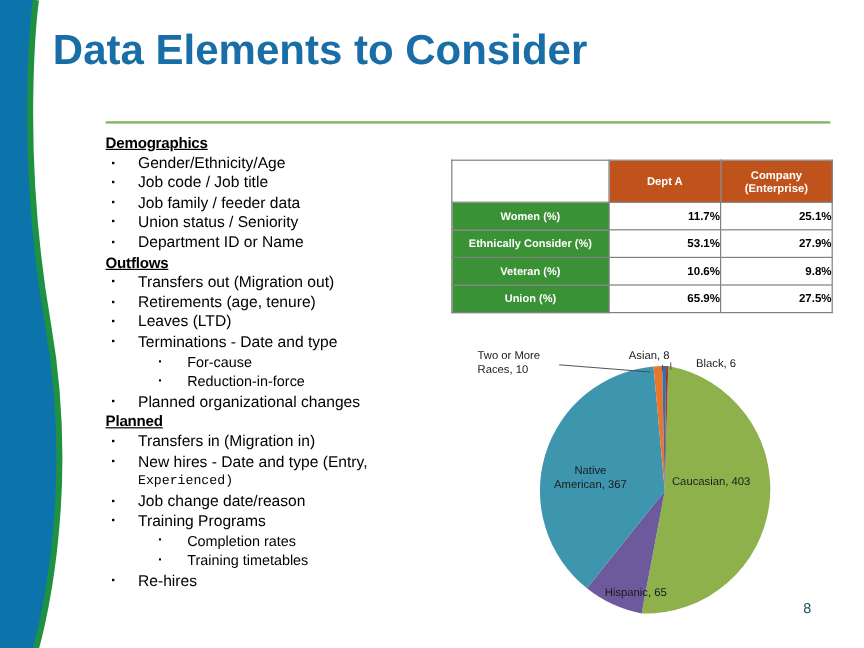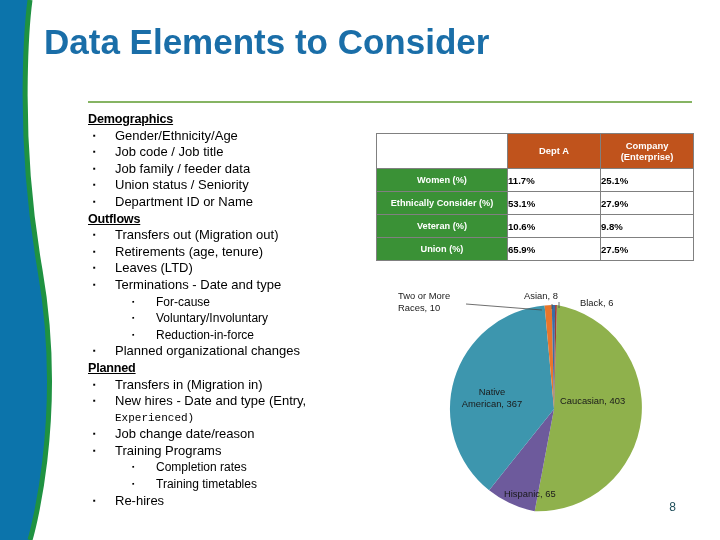--- a/index.html
+++ b/index.html
@@ -148,21 +148,21 @@
     text-align: center;
     height: 22px;
     border: 1px solid #2e7a2b;
     padding: 0 2px;
   }
   .td-val {
     background: #ffffff;
     color: #000000;
     font-size: 9.6px;
     font-weight: bold;
-    text-align: left;
+    text-align: right;
     height: 22px;
     border: 1px solid #9a9a9a;
   }
 
   
   .pie-wrap {
     position: absolute;
     left: 398px;
     top: 276px;
     width: 312px;
@@ -209,21 +209,20 @@
     <div class="lvl1">Job family / feeder data</div>
     <div class="lvl1">Union status / Seniority</div>
     <div class="lvl1">Department ID or Name</div>
 
     <div class="sec-head">Outflows</div>
     <div class="lvl1">Transfers out (Migration out)</div>
     <div class="lvl1">Retirements (age, tenure)</div>
     <div class="lvl1">Leaves (LTD)</div>
     <div class="lvl1">Terminations - Date and type</div>
     <div class="lvl2">For-cause</div>
-    <div class="lvl2">Voluntary/Involuntary</div>
     <div class="lvl2">Reduction-in-force</div>
     <div class="lvl1">Planned organizational changes</div>
 
     <div class="sec-head">Planned</div>
     <div class="lvl1">Transfers in (Migration in)</div>
     <div class="lvl1">New hires - Date and type (Entry,</div>
     <div class="wrapline">Experienced)</div>
     <div class="lvl1">Job change date/reason</div>
     <div class="lvl1">Training Programs</div>
     <div class="lvl2">Completion rates</div>

